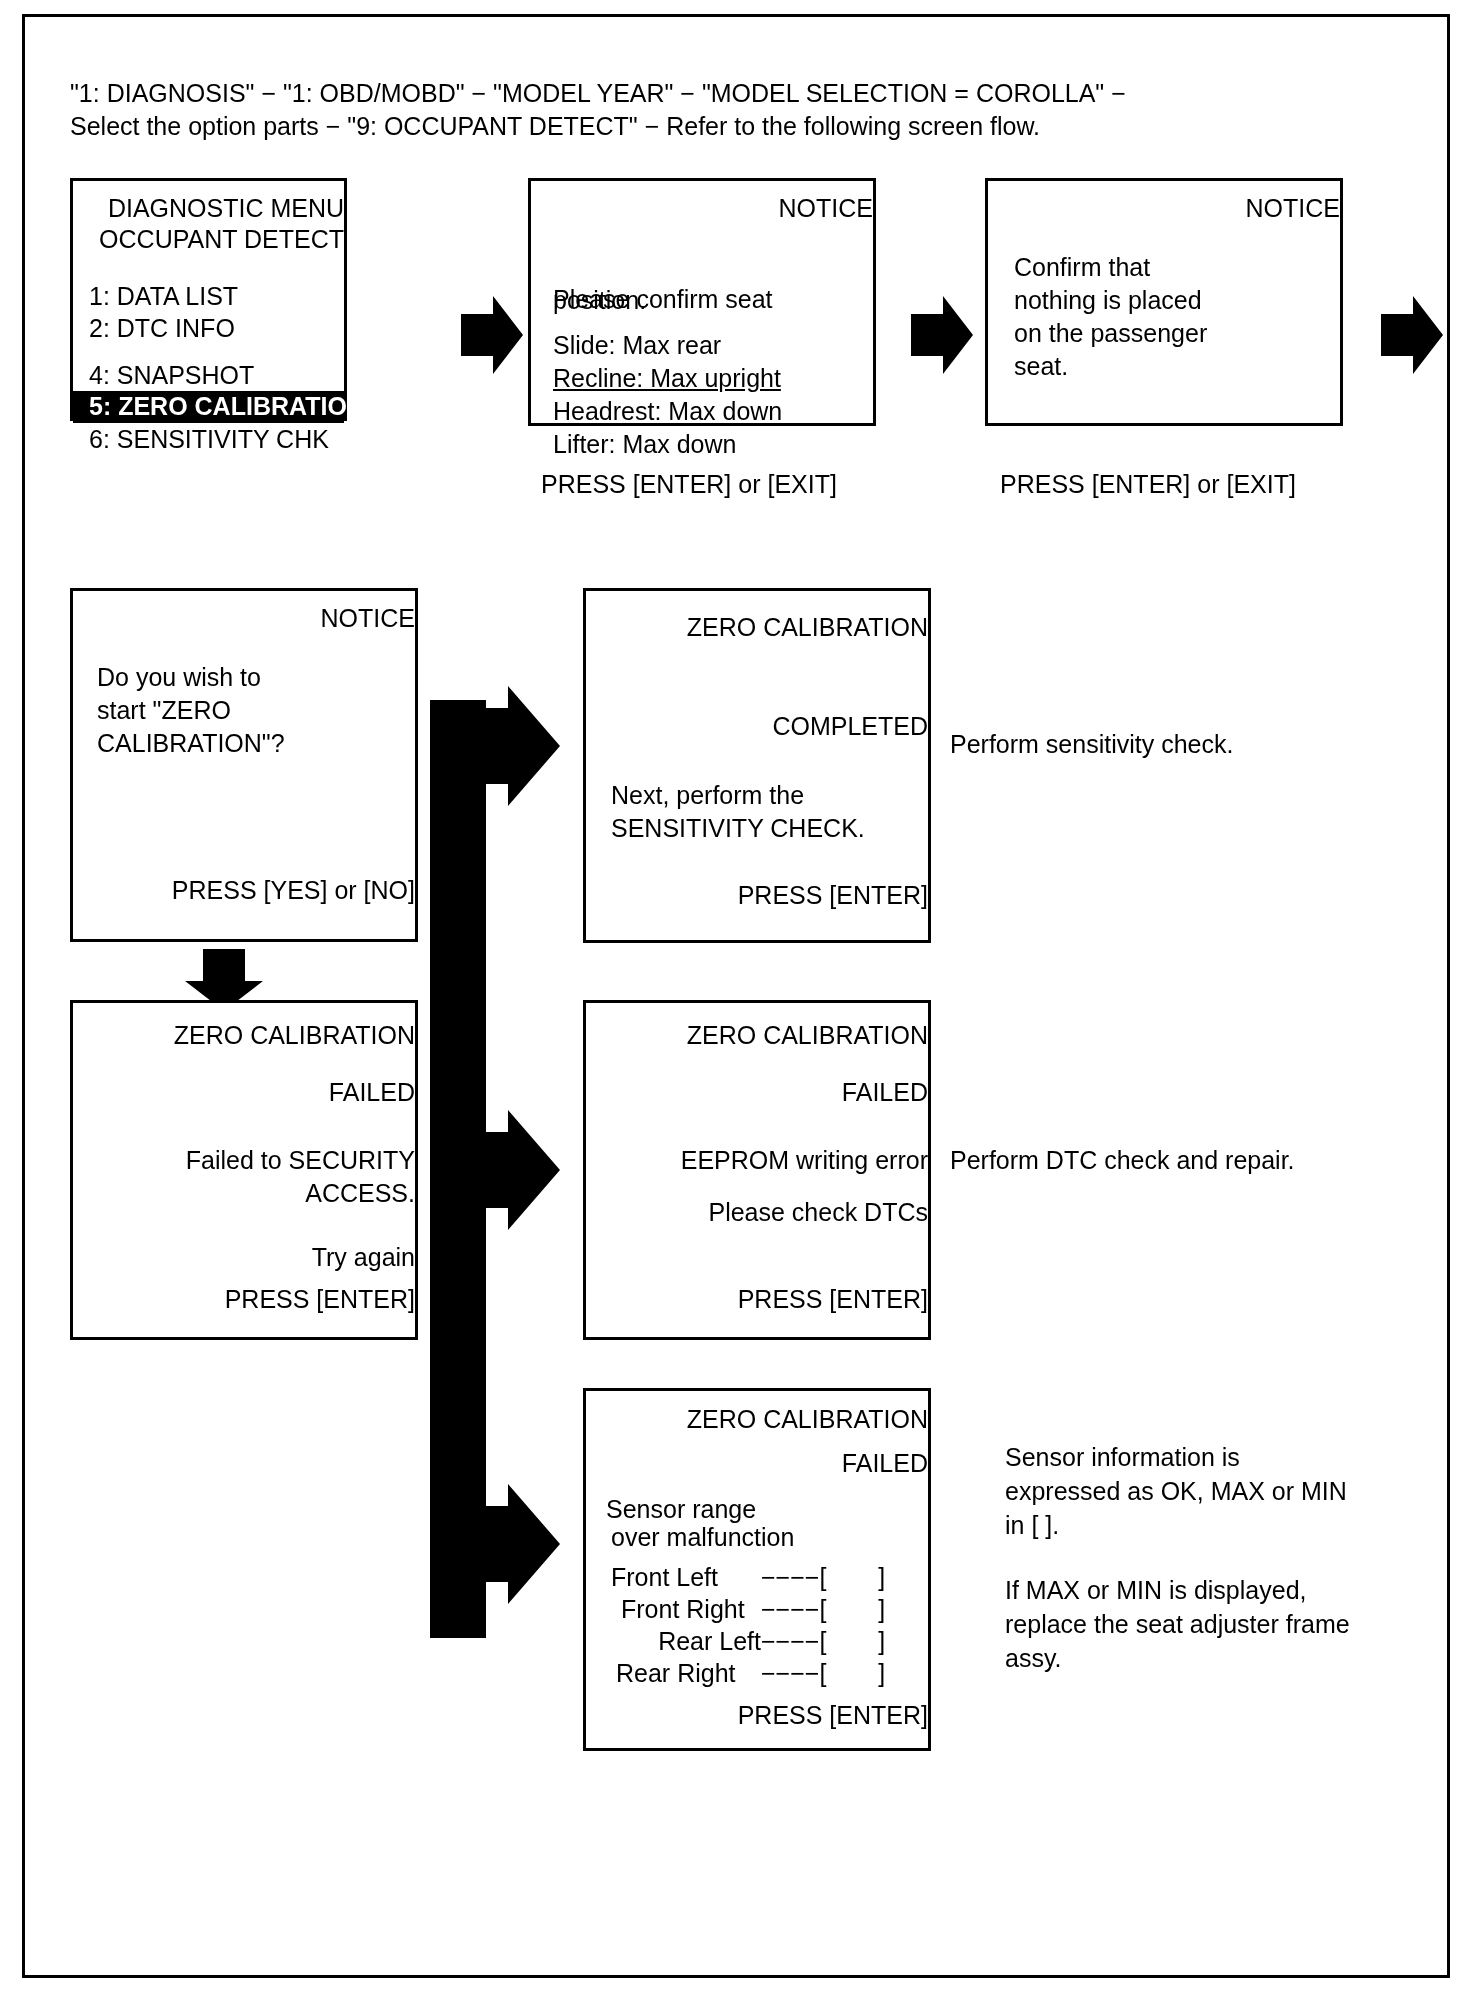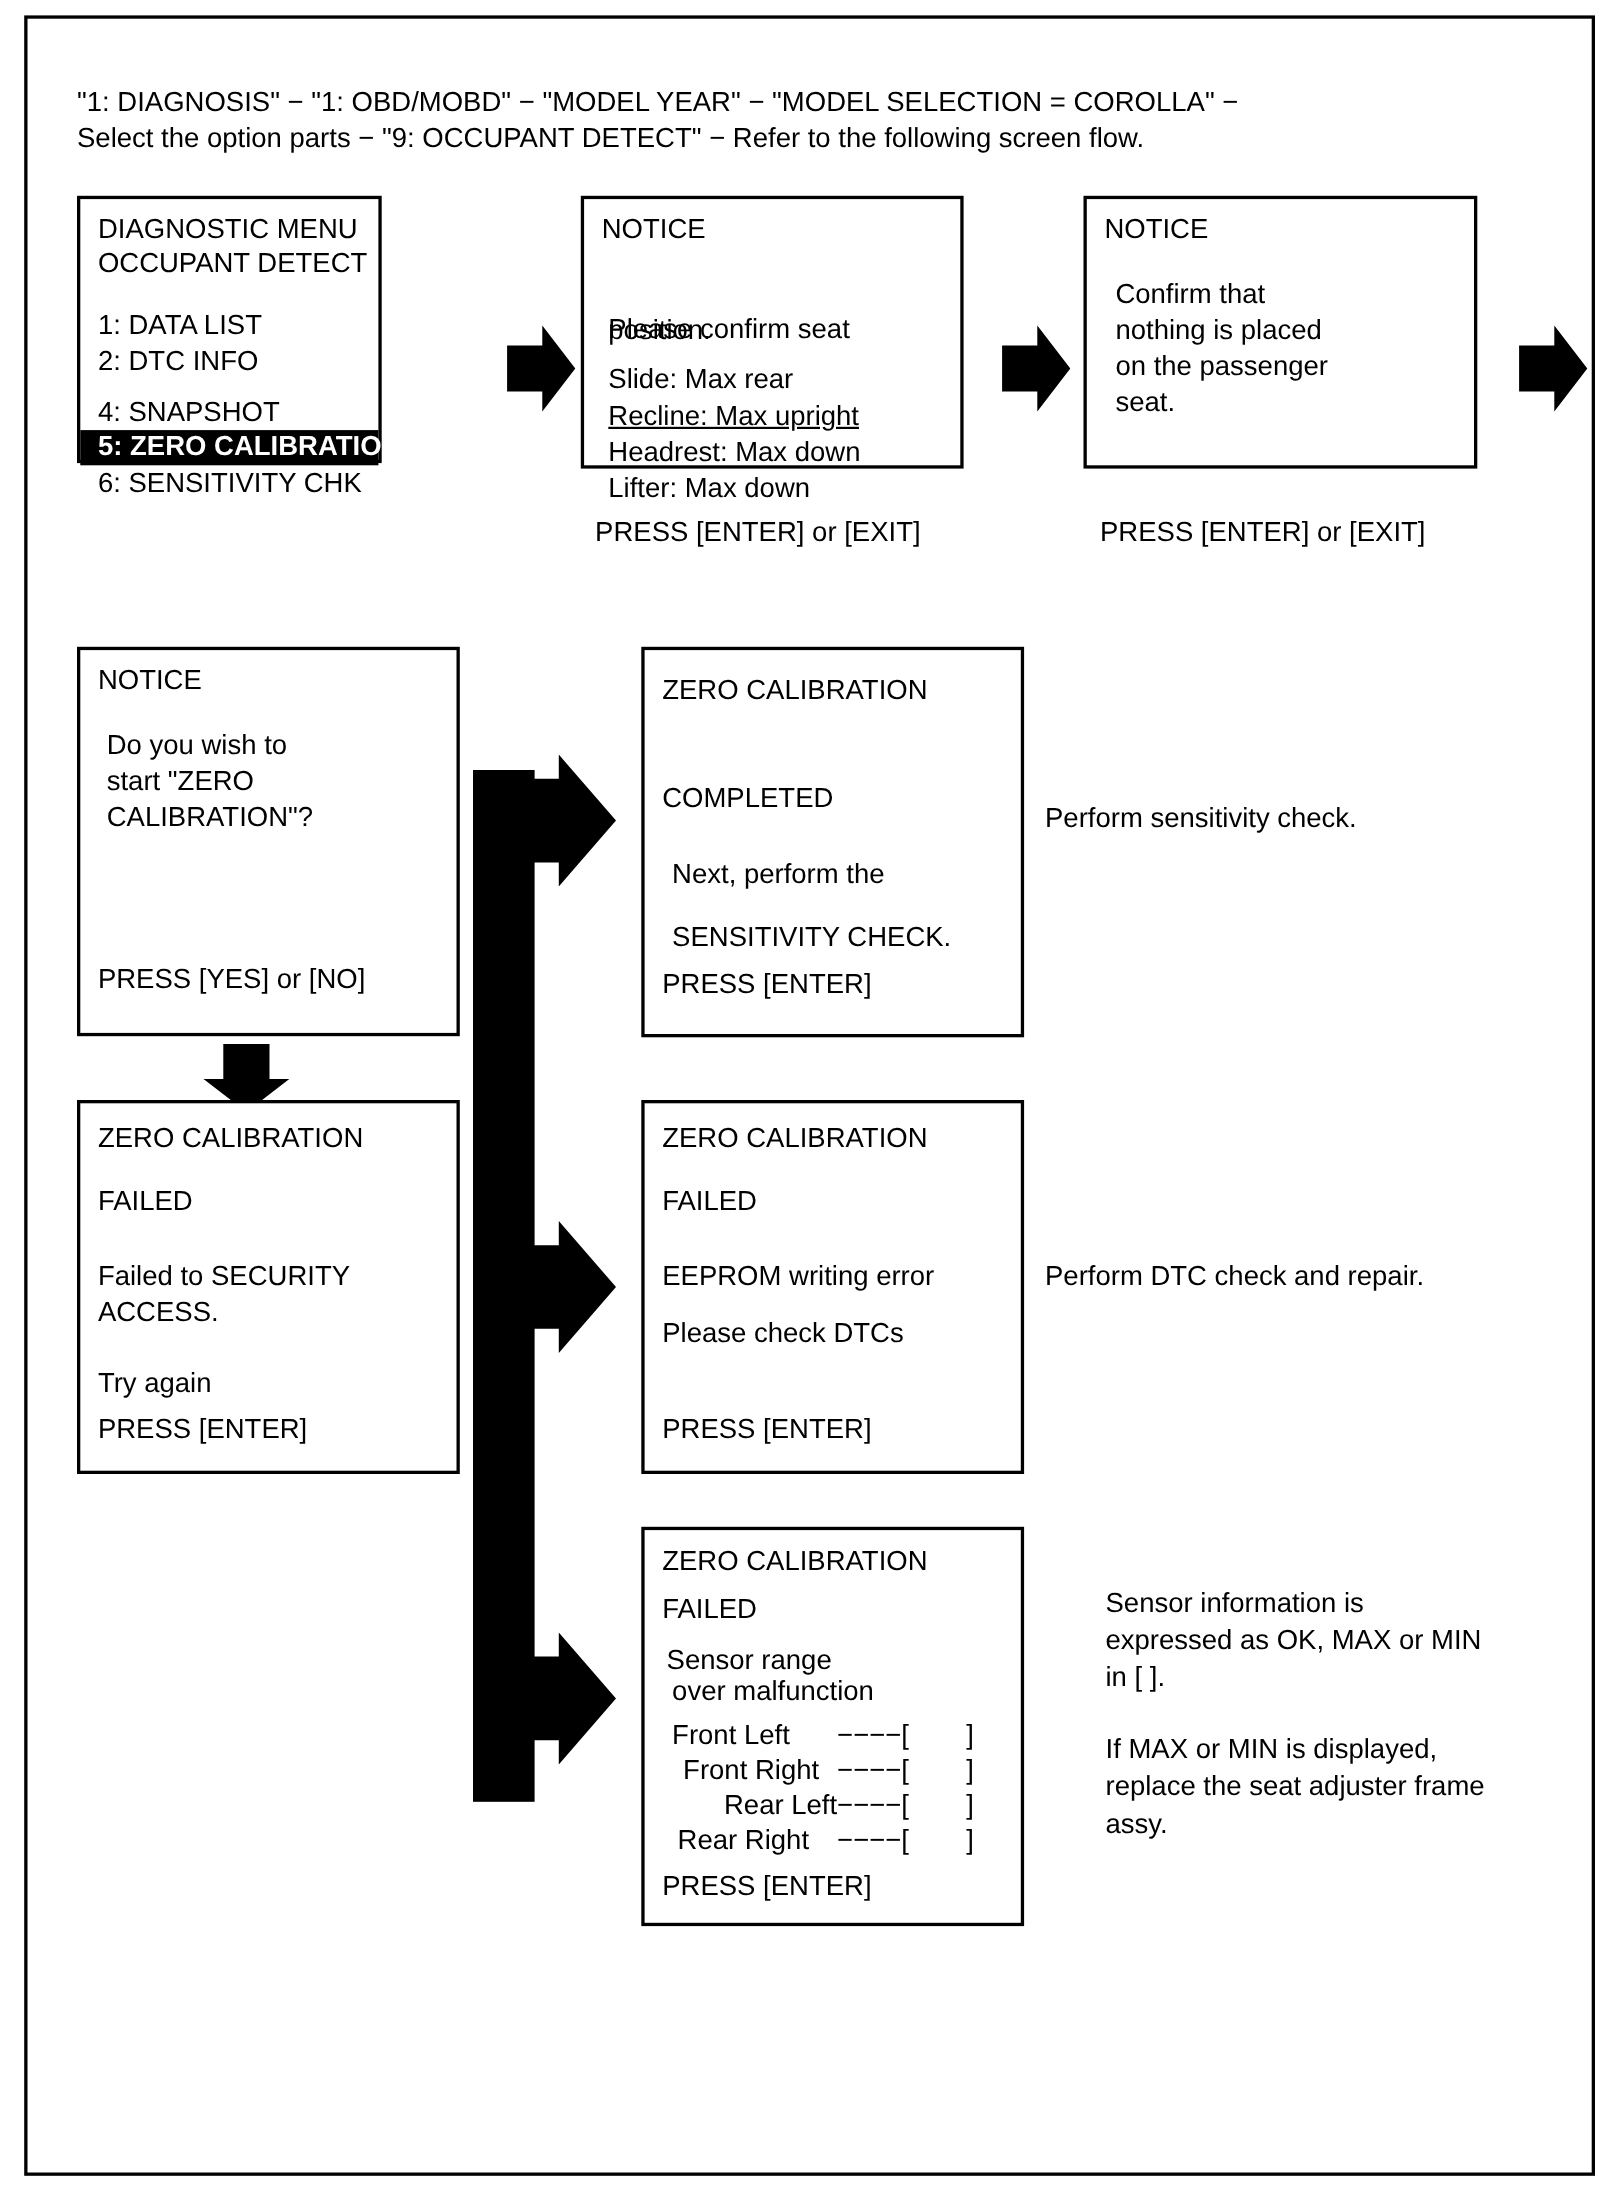--- a/index.html
+++ b/index.html
@@ -5,21 +5,21 @@
   html,body{margin:0;padding:0;background:#ffffff;}
   body{font-family:"Liberation Sans",sans-serif;color:#000;}
   #page{position:relative;width:1472px;height:1992px;background:#fff;overflow:hidden;}
   #frame{position:absolute;left:22px;top:14px;width:1428px;height:1964px;border:3px solid #000;box-sizing:border-box;}
 
   .title{position:absolute;font-weight:bold;font-size:26px;letter-spacing:.2px;white-space:nowrap;}
   .subline{position:absolute;font-size:25px;white-space:nowrap;}
 
   .scr{position:absolute;border:3px solid #000;background:#fff;box-sizing:border-box;}
   .scr .ln{position:absolute;font-size:25px;white-space:nowrap;}
-  .ln.c{left:0;width:100%;text-align:left;padding-left:16px;}
+  .ln.c{left:0;width:100%;text-align:right;}
   .hl{background:#000;color:#fff;font-weight:bold;padding:1px 0 2px 0;}
 
   .note{position:absolute;font-size:25px;white-space:nowrap;line-height:34px;}
 
   .arrow{position:absolute;}
   svg{display:block;overflow:visible;}
 </style>
 </head>
 <body>
 
@@ -102,21 +102,21 @@
       <polygon points="0,0 78,0 78,-22 130,38 78,98 78,76 0,76" fill="#000" transform="translate(0,452)"></polygon>
 
       <polygon points="0,0 78,0 78,-22 130,38 78,98 78,76 0,76" fill="#000" transform="translate(0,826)"></polygon>
     </svg>
   </div>
 
   <div class="scr" style="left:583px; top:588px; width:348px; height:355px;">
     <div class="ln c" style="top:22px;">ZERO CALIBRATION</div>
     <div class="ln c" style="top:121px;">COMPLETED</div>
     <div class="ln" style="left:25px; top:190px;">Next, perform the</div>
-    <div class="ln" style="left:25px; top:223px;margin-top:24px;">SENSITIVITY CHECK.</div>
+    <div class="ln" style="left:25px; top:223px;">SENSITIVITY CHECK.</div>
     <div class="ln c" style="top:290px;">PRESS [ENTER]</div>
   </div>
 
   <div class="note" style="left:950px; top:727px;">Perform sensitivity check.</div>
 
   <div class="scr" style="left:70px; top:1000px; width:348px; height:340px;">
     <div class="ln c" style="top:18px;">ZERO CALIBRATION</div>
     <div class="ln c" style="top:75px;">FAILED</div>
     <div class="ln c" style="top:143px;">Failed to SECURITY</div>
     <div class="ln c" style="top:176px;">ACCESS.</div>

